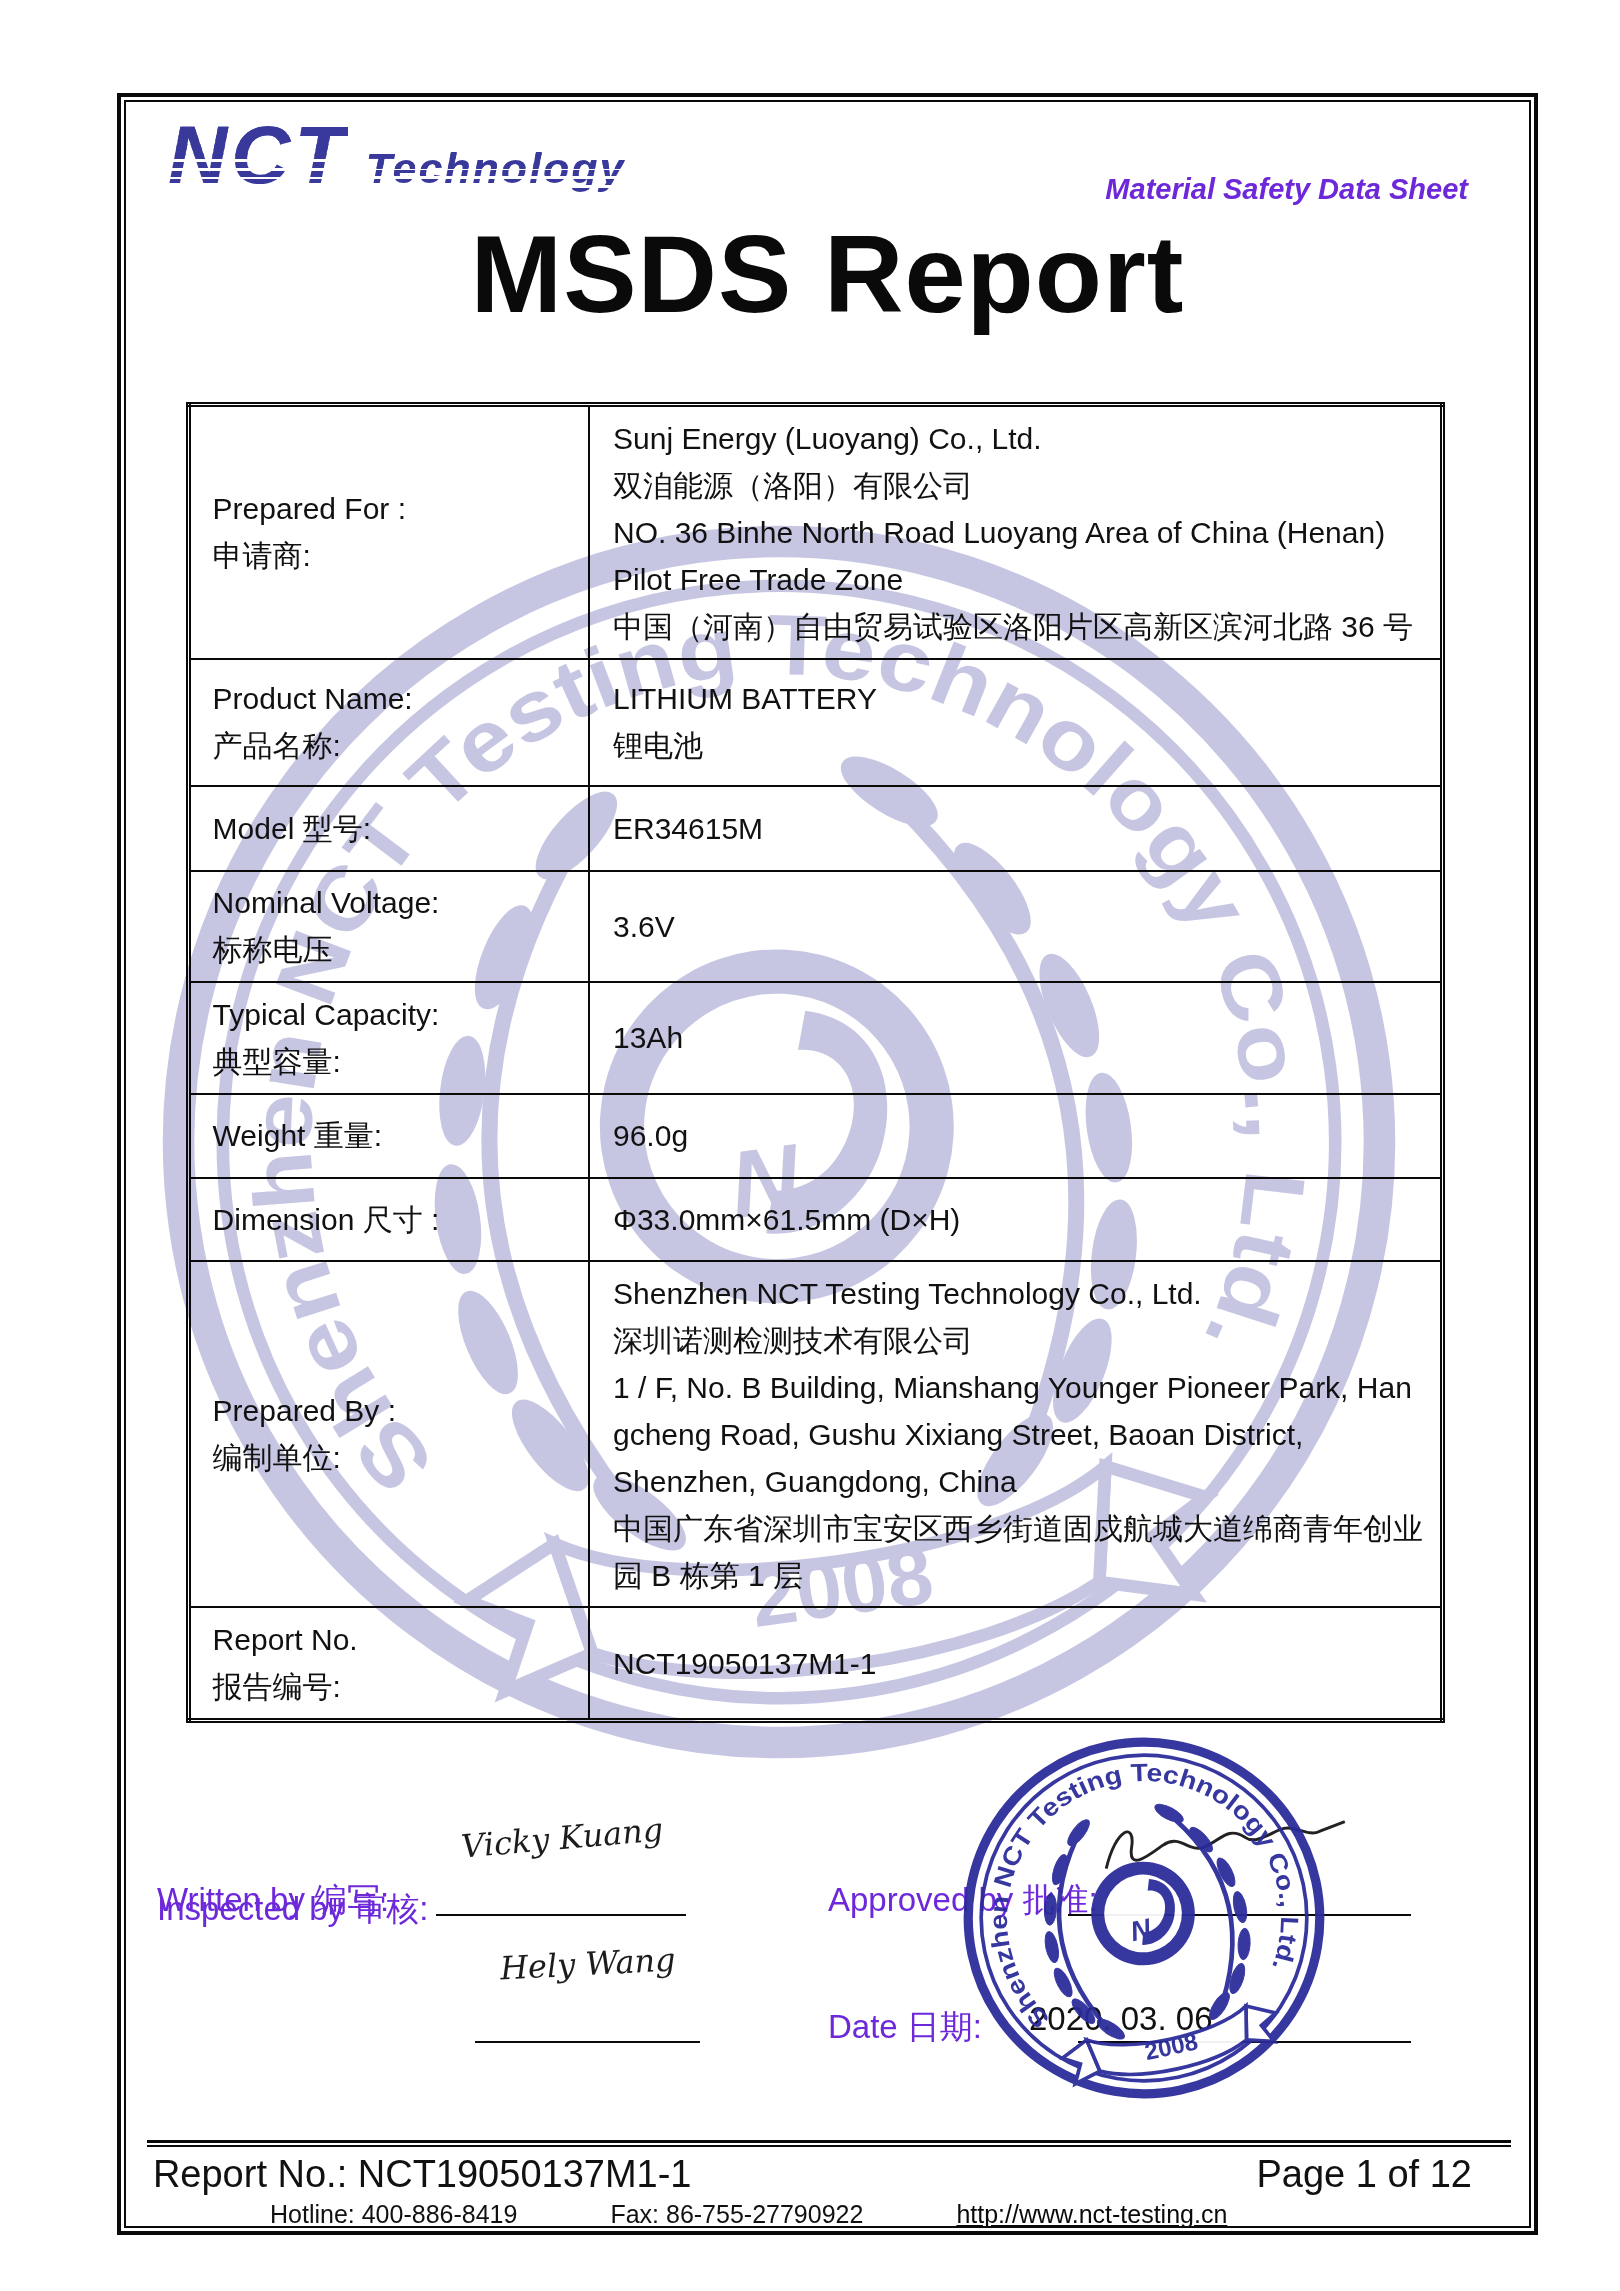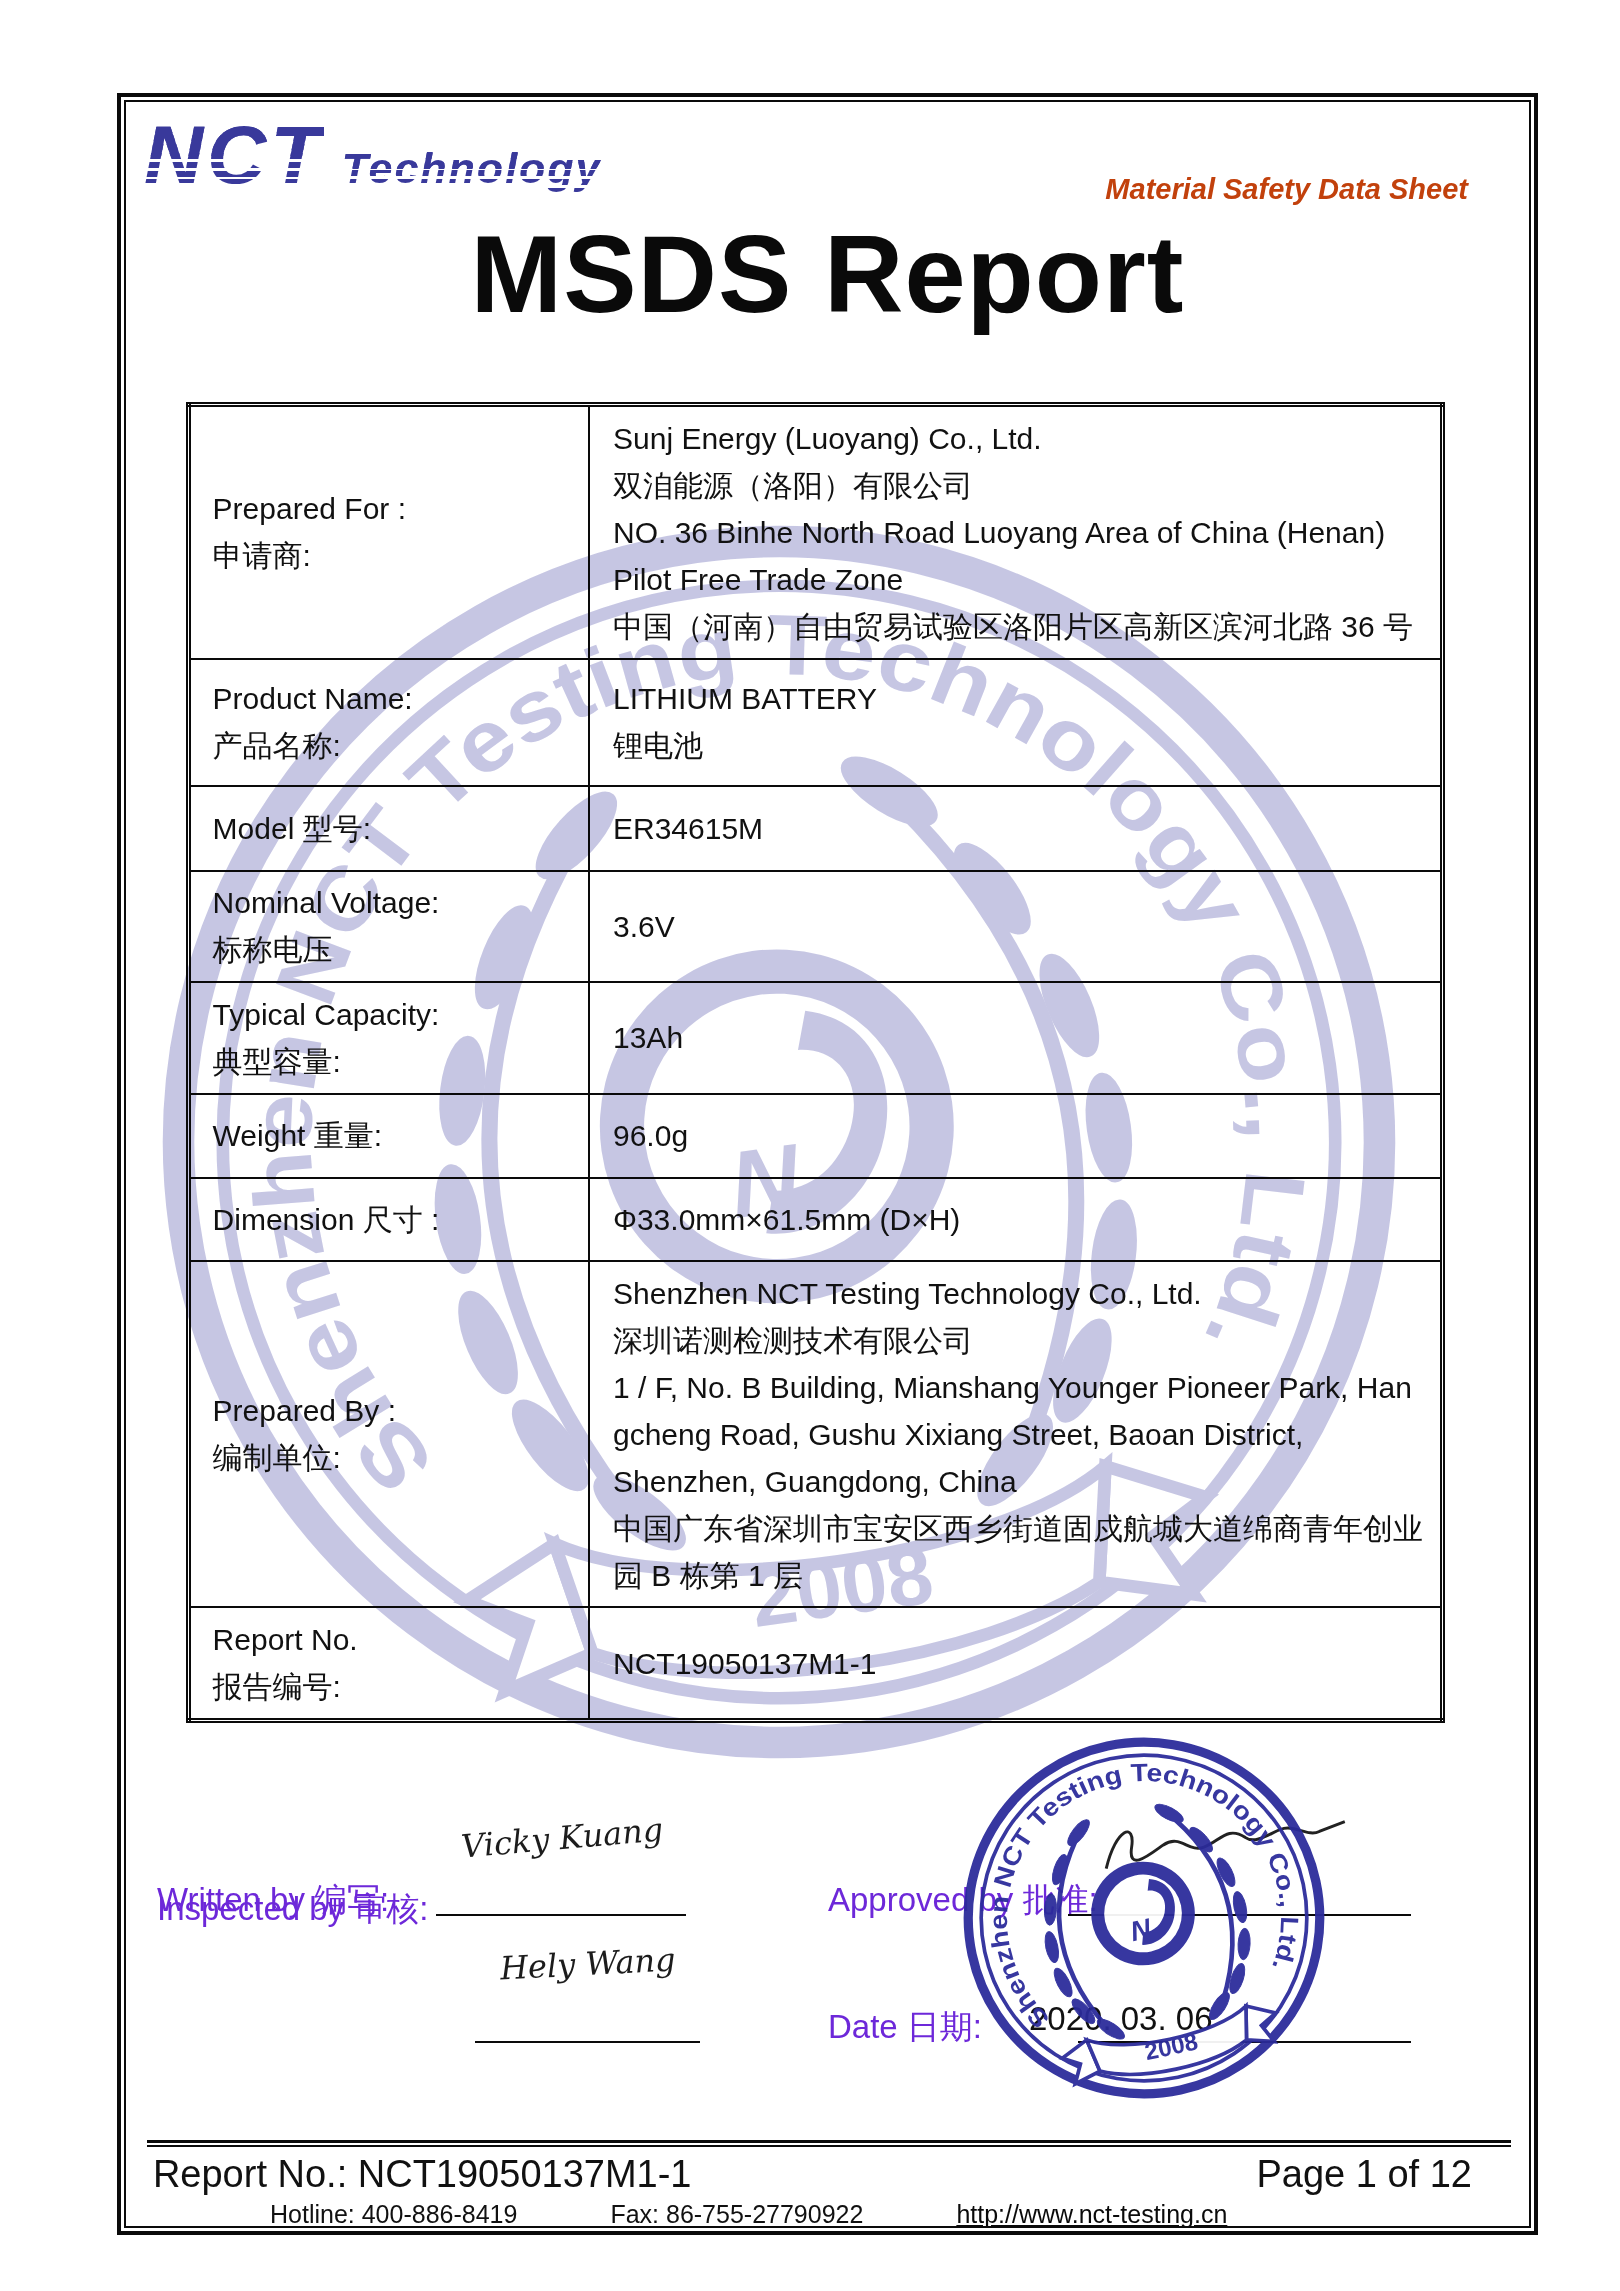--- a/index.html
+++ b/index.html
@@ -15,37 +15,37 @@
   .frame-inner {
     position:absolute; inset:2.9px; border:2px solid #0a0a0a;
   }
   
   .watermark {
     position:absolute; left:147px; top:510px; width:1264px; height:1264px;
     color:#b9b9dd; opacity:.8; z-index:0; transform:rotate(-8deg);
   }
   
   .logo {
-    position:absolute; left:144px; top:108px; z-index:2; white-space:nowrap;
+    position:absolute; left:168px; top:108px; z-index:2; white-space:nowrap;
     font-style:italic; font-weight:bold; color:#39399b;
   }
   .logo .nct { font-size:82px; letter-spacing:3.9px; }
   .logo .tech { font-size:43px; margin-left:17.6px; letter-spacing:2px; }
   @supports (-webkit-background-clip: text) {
     .logo span {
       background-image:
         linear-gradient(#39399b 0 52%, rgba(255,255,255,0) 52%),
         repeating-linear-gradient(to bottom, #39399b 0 5.9px, rgba(255,255,255,0) 5.9px 8.8px);
       -webkit-background-clip:text; background-clip:text;
       -webkit-text-fill-color:transparent;
     }
   }
   .sheet-type {
     position:absolute; right:152px; top:173px; z-index:2;
-    font-size:29px; font-weight:bold; font-style:italic; color:#c2410c;
+    font-size:29px; font-weight:bold; font-style:italic; color:#6d28d9;
   }
   .page-title {
     position:absolute; left:117px; top:210px; width:1421px; z-index:2;
     text-align:center; font-size:110px; font-weight:bold; color:#0a0a0a;
     letter-spacing:1px;
   }
   
   table.info {
     position:absolute; left:186px; top:402px; width:1259px; z-index:2;
     border-collapse:collapse; border:5.9px double #0a0a0a; table-layout:fixed;

